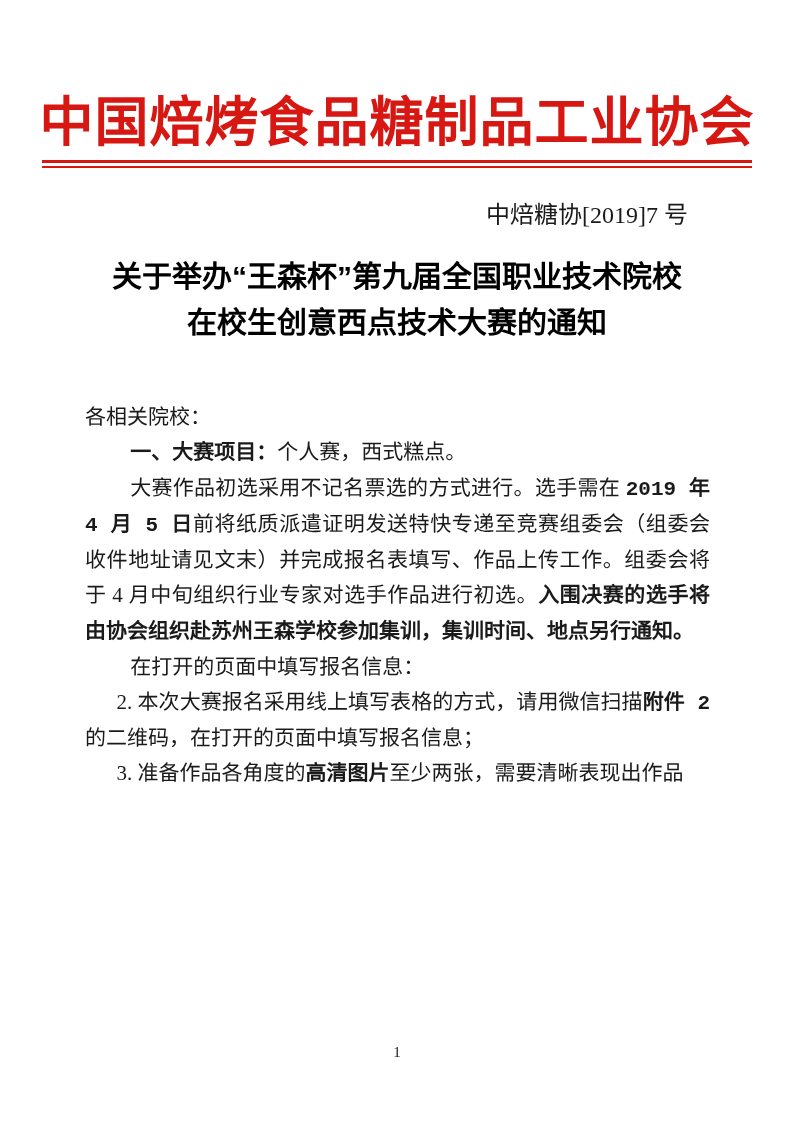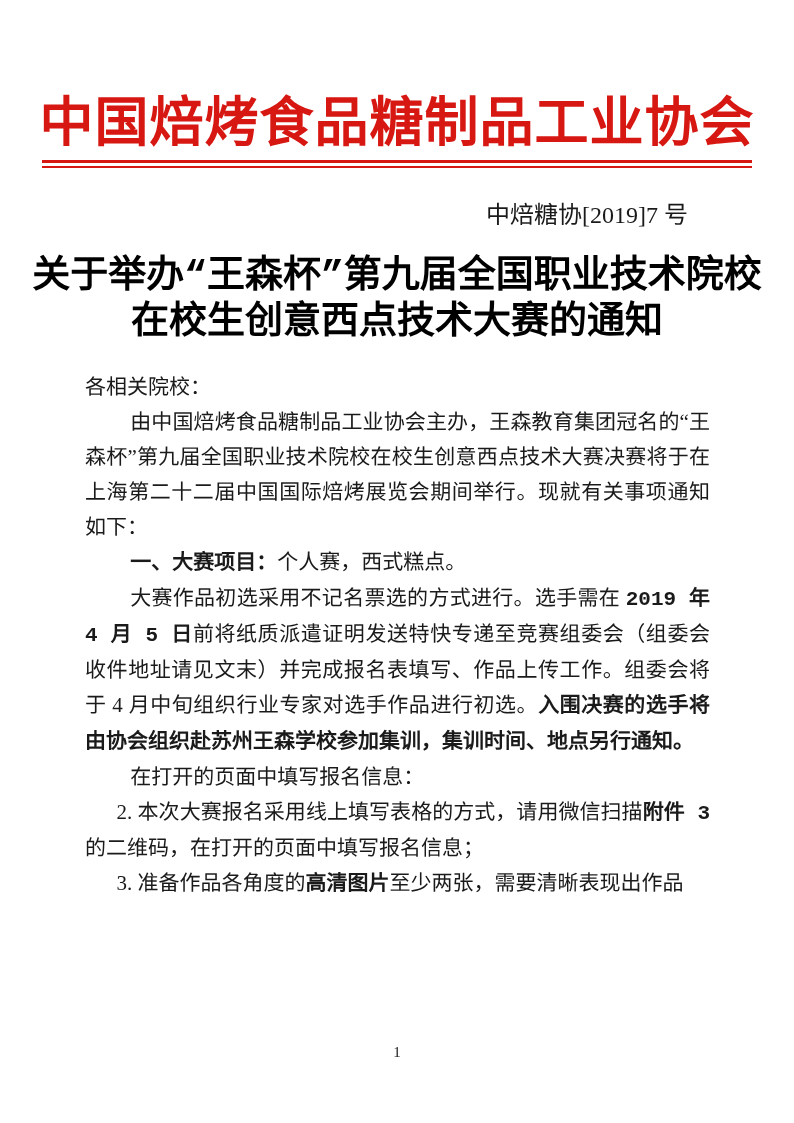--- a/index.html
+++ b/index.html
@@ -47,30 +47,30 @@
     padding-right: 106px;
     text-align: right;
     font-size: 24px;
     line-height: 26px;
     color: #1a1a1a;
   }
   
   .doc-title {
     margin: 26px 20px 0 20px;
     text-align: center;
-    font-family: Liberation Mono, monospace;
+    font-family: Liberation Sans, sans-serif;
     font-weight: 700;
-    font-size: 38px;
+    font-size: 30px;
     line-height: 46px;
     color: #000000;
   }
   .doc-title .title-line { display: block; }
   
   .doc-body {
-    margin: 24px 84px 0 85px;
+    margin: 54px 84px 0 85px;
     font-size: 21px;
     line-height: 35px;
     text-align: justify;
     color: #1a1a1a;
   }
   .doc-body p {
     margin: 0;
     padding: 0;
   }
   .indent-none   { text-indent: 0; }
@@ -106,25 +106,24 @@
 
   <div class="doc-number">中焙糖协[2019]7 号</div>
 
   <h1 class="doc-title">
     <span class="title-line">关于举办“王森杯”第九届全国职业技术院校</span>
     <span class="title-line">在校生创意西点技术大赛的通知</span>
   </h1>
 
   <main class="doc-body">
       <p class="para indent-none"><span class="run">各相关院校：</span></p>
-      <p class="para indent-normal"><span class="run">由中国焙烤食品糖制品工业协会主办，王森教育集团冠名的“王森杯”第九届全国职业技术院校在校生创意西点技术大赛决赛将于在上海第二十二届中国国际焙烤展览会期间举行。现就有关事项通知如下：</span></p>
       <p class="para indent-normal"><span class="run bold">一、大赛项目：</span><span class="run">个人赛，西式糕点。</span></p>
       <p class="para indent-normal"><span class="run">大赛作品初选采用不记名票选的方式进行。选手需在 </span><span class="run bold">2019 年 4 月 5 日</span><span class="run">前将纸质派遣证明发送特快专递至竞赛组委会（组委会收件地址请见文末）并完成报名表填写、作品上传工作。组委会将于 4 月中旬组织行业专家对选手作品进行初选。</span><span class="run bold">入围决赛的选手将由协会组织赴苏州王森学校参加集训，集训时间、地点另行通知。</span></p>
       <p class="para indent-normal"><span class="run">在打开的页面中填写报名信息：</span></p>
-      <p class="para indent-small"><span class="run">2. 本次大赛报名采用线上填写表格的方式，请用微信扫描</span><span class="run bold">附件 3</span><span class="run"> 的二维码，在打开的页面中填写报名信息；</span></p>
+      <p class="para indent-small"><span class="run">2. 本次大赛报名采用线上填写表格的方式，请用微信扫描</span><span class="run bold">附件 2</span><span class="run"> 的二维码，在打开的页面中填写报名信息；</span></p>
       <p class="para indent-small"><span class="run">3. 准备作品各角度的</span><span class="run bold">高清图片</span><span class="run">至少两张，需要清晰表现出作品</span></p>
     </main>
 
   <footer>
     <div class="page-number">1</div>
   </footer>
 
 </div>
 
 </body></html>

